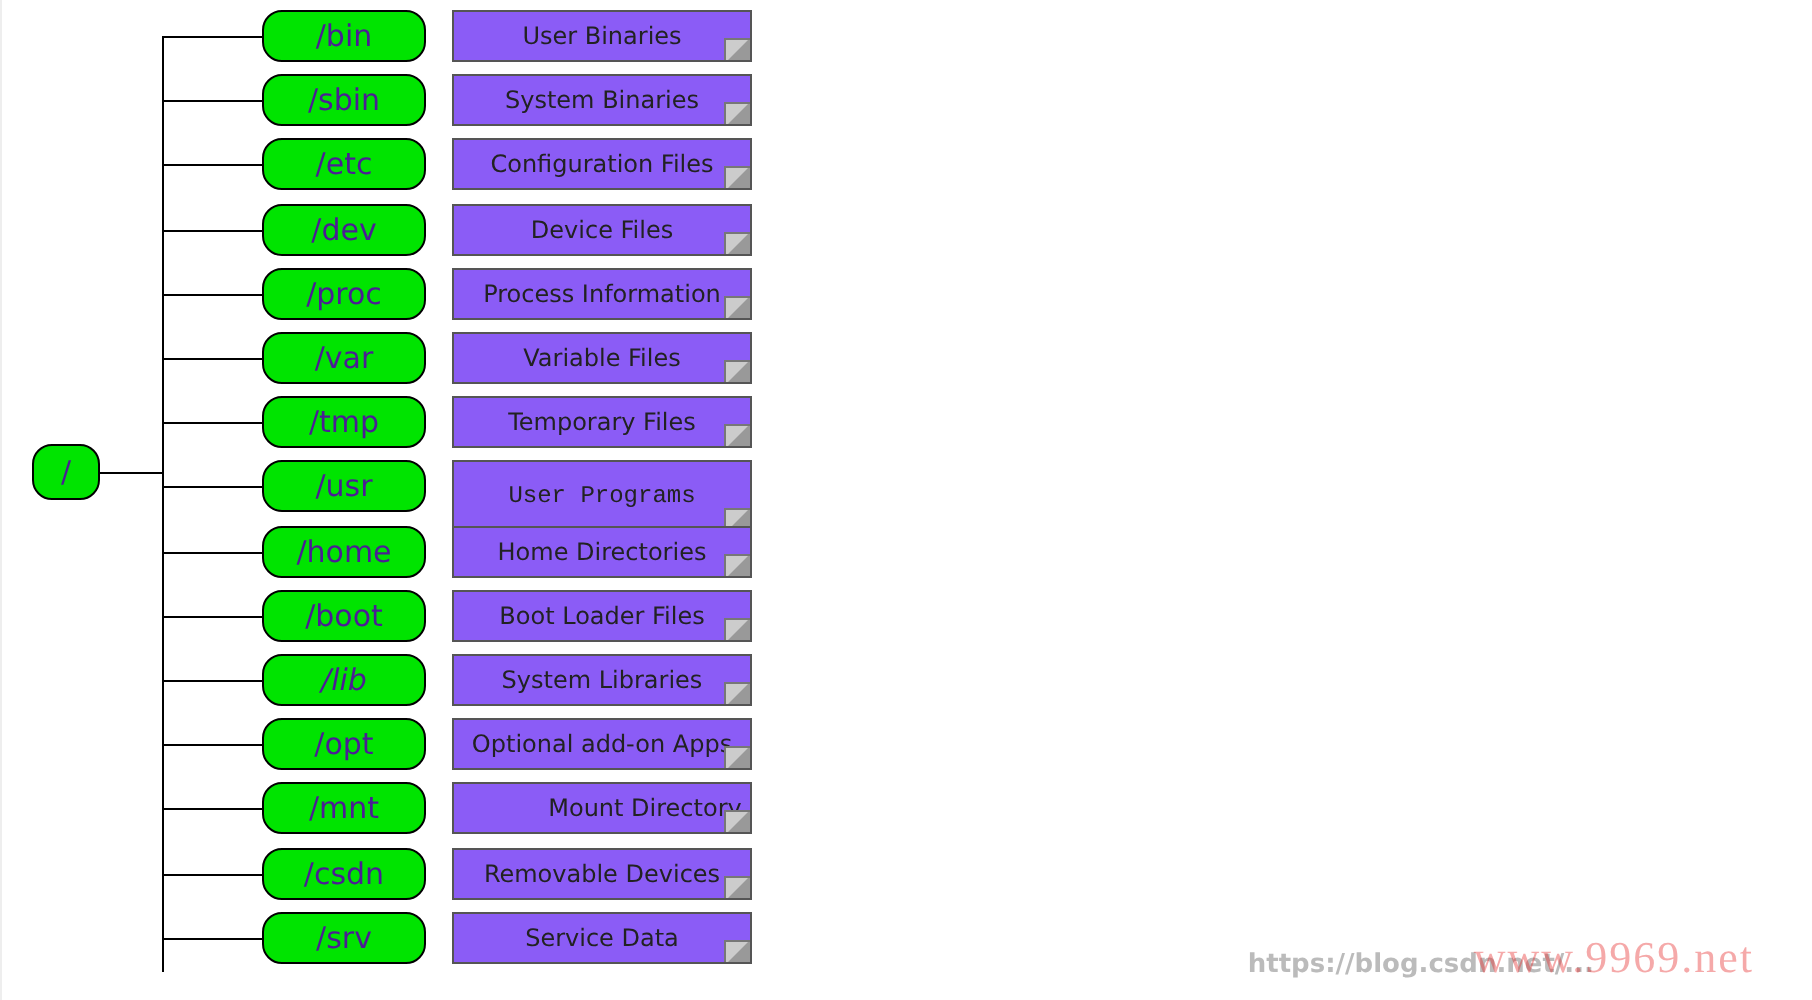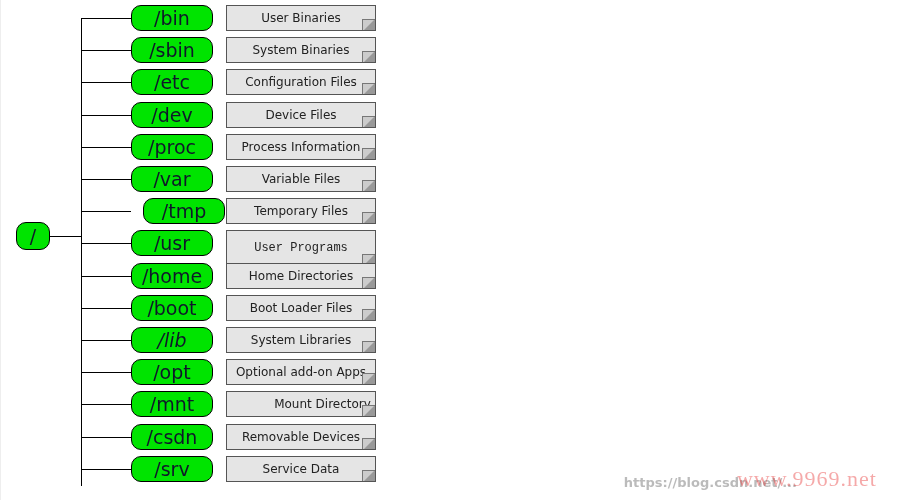--- a/index.html
+++ b/index.html
@@ -26,41 +26,41 @@
     border-radius: 10px;
     display: flex;
     align-items: center;
     justify-content: center;
     padding: 0 10px;
   }
   .desc-node {
     position: absolute;
     box-sizing: border-box;
     border: 1px solid #555;
-    background: #e5e5e5;
+    background: #8b5cf6;
     display: flex;
     align-items: center;
     justify-content: center;
     font-size: 12px;
     color: #222;
   }
   .desc-node::after {
     content: "";
     position: absolute;
     right: 0;
     bottom: 0;
     width: 12px;
     height: 10px;
     border-top: 1px solid #777;
     border-left: 1px solid #777;
     background: linear-gradient(135deg, #ccc 48%, #999 52%);
   }
   .root-node span, .dir-node span {
-    font-size: 19px;
-    color: #0f172a;
+    font-size: 15px;
+    color: #4c1d95;
   }
   .connector {
     position: absolute;
     background: #000;
   }
   .watermark1 {
     position: absolute;
     right: 30px;
     bottom: 8px;
     color: rgba(230, 40, 40, 0.4);
@@ -128,21 +128,21 @@
       <span>Process Information</span>
     </div>
     <div class="connector" style="left: 80px; top: 179px; width: 50px; height: 1px;"></div>
     <div class="dir-node" style="left: 130px; top: 166px; width: 82px; height: 26px;">
       <span>/var</span>
     </div>
     <div class="desc-node" style="left: 225px; top: 166px; width: 150px; height: 26px;">
       <span>Variable Files</span>
     </div>
     <div class="connector" style="left: 80px; top: 211.2px; width: 50px; height: 1px;"></div>
-    <div class="dir-node" style="left: 130px; top: 198.2px; width: 82px; height: 26px; margin-left: 12px;">
+    <div class="dir-node" style="left: 130px; top: 198.2px; width: 82px; height: 26px;">
       <span>/tmp</span>
     </div>
     <div class="desc-node" style="left: 225px; top: 198.2px; width: 150px; height: 26px; text-align: right;">
       <span>Temporary Files</span>
     </div>
     <div class="connector" style="left: 80px; top: 243.4px; width: 50px; height: 1px;"></div>
     <div class="dir-node" style="left: 130px; top: 230.4px; width: 82px; height: 26px;">
       <span>/usr</span>
     </div>
     <div class="desc-node" style="left: 225px; top: 230.4px; width: 150px; height: 36px; font-family: Liberation Mono, monospace;">

